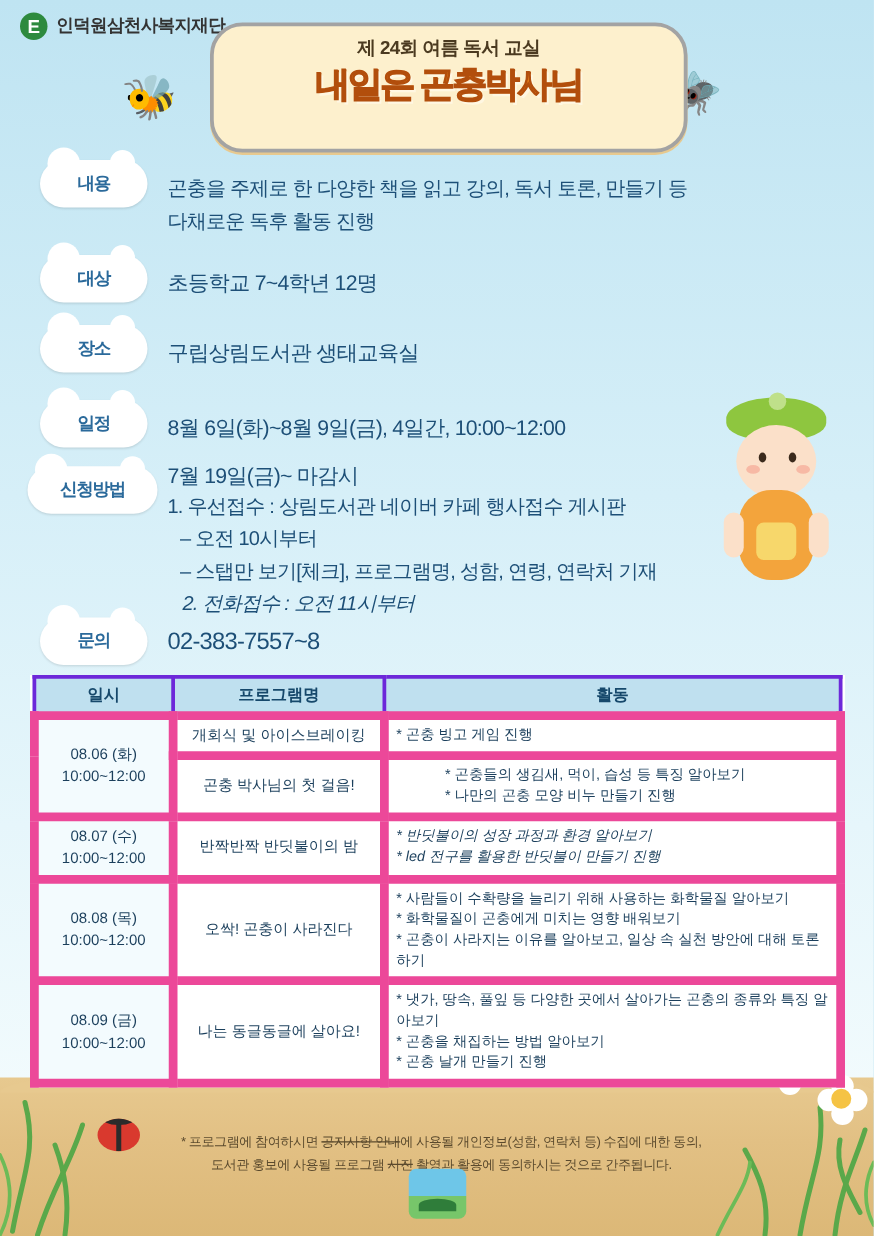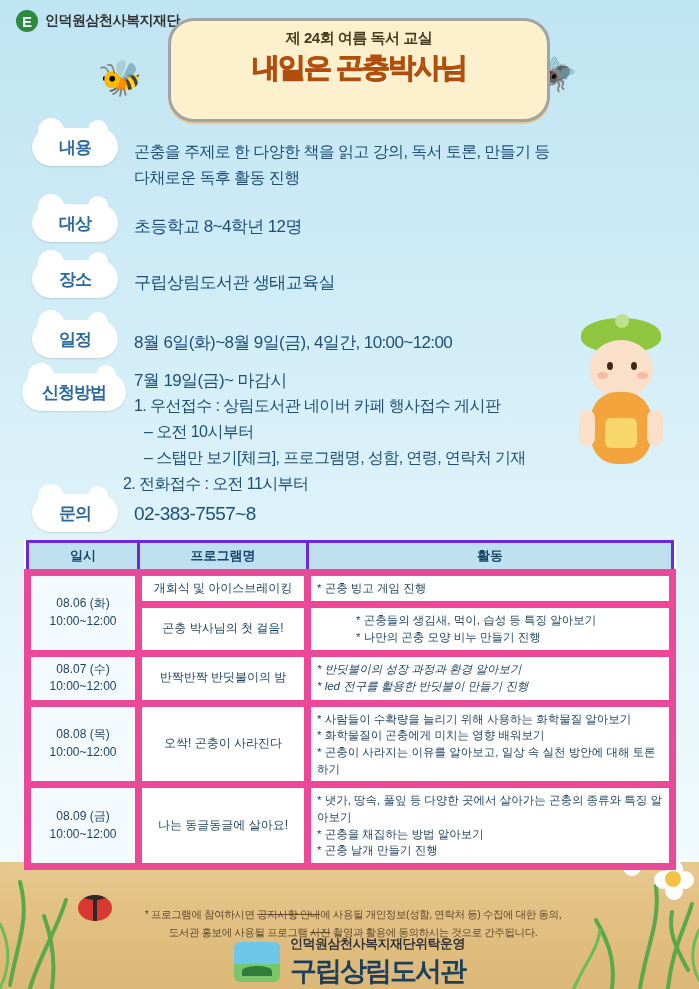--- a/index.html
+++ b/index.html
@@ -34,21 +34,21 @@
       color:#f08a1d;-webkit-text-stroke:1px #b24e0c;
       text-shadow:2px 2px 0 #fff7e2;}
 
   
   .bee{position:absolute;left:100px;top:58px;font-size:34px;transform:rotate(-12deg);}
   .dragonfly{position:absolute;left:540px;top:58px;font-size:30px;transform:rotate(18deg);}
 
   
   .label{position:absolute;width:86px;height:38px;background:#fff;border-radius:19px;
       display:flex;align-items:center;justify-content:center;
-      font-size:17px;font-weight:bold;color:#2b6a9b;letter-spacing:-1px;
+      font-size:14px;font-weight:bold;color:#2b6a9b;letter-spacing:-1px;
       box-shadow:0 1px 2px rgba(0,0,0,.12);}
   .label:before,.label:after{content:"";position:absolute;background:#fff;border-radius:50%;}
   .label:before{width:26px;height:26px;left:6px;top:-10px;}
   .label:after{width:20px;height:20px;right:10px;top:-8px;}
   .label span{position:relative;z-index:2;}
 
   .body-text{position:absolute;font-size:16px;color:#1d4f77;line-height:1.5;letter-spacing:-.6px;}
   .body-text.big{font-size:17px;}
 
   
@@ -172,40 +172,40 @@
 
 <div class="label" style="left:32px;top:128px;">
   <span>내용</span>
 </div>
 <div class="body-text" style="left:134px;top:140px;width:520px;">곤충을 주제로 한 다양한 책을 읽고 강의, 독서 토론, 만들기 등</div>
 <div class="body-text" style="left:134px;top:166px;width:520px;">다채로운 독후 활동 진행</div>
 
 <div class="label" style="left:32px;top:204px;justify-content:center;">
   <span>대상</span>
 </div>
-<div class="body-text big" style="left:134px;top:214px;">초등학교 8~4학년 12명</div>
+<div class="body-text big" style="left:134px;top:214px;">초등학교 7~4학년 12명</div>
 
 <div class="label" style="left:32px;top:260px;">
   <span>장소</span>
 </div>
 <div class="body-text big" style="left:134px;top:270px;">구립상림도서관 생태교육실</div>
 
 <div class="label" style="left:32px;top:320px;">
   <span>일정</span>
 </div>
 <div class="body-text big" style="left:134px;top:330px;">8월 6일(화)~8월 9일(금), 4일간, 10:00~12:00</div>
 
 <div class="label" style="left:22px;top:373px;width:104px;">
   <span>신청방법</span>
 </div>
 <div class="body-text big" style="left:134px;top:368px;">7월 19일(금)~ 마감시</div>
 <div class="body-text" style="left:134px;top:394px;">1. 우선접수 : 상림도서관 네이버 카페 행사접수 게시판</div>
 <div class="body-text" style="left:144px;top:420px;"> – 오전 10시부터</div>
 <div class="body-text" style="left:144px;top:446px;"> – 스탭만 보기[체크], 프로그램명, 성함, 연령, 연락처 기재</div>
-<div class="body-text" style="left:123px;top:472px;">2. 전화접수 : 오전 11시부터</div>
+<div class="body-text" style="left:146px;top:472px;font-style:italic;">2. 전화접수 : 오전 11시부터</div>
 
 <div class="label" style="left:32px;top:494px;">
   <span>문의</span>
 </div>
 <div class="body-text big" style="left:134px;top:500px;font-size:19px;">02-383-7557~8</div>
 
 <table class="tbl">
   <thead>
     <tr>
       <th>일시</th>
@@ -259,17 +259,13 @@
   </tbody>
 </table>
 
 <div class="note">
   <span>* 프로그램에 참여하시면 </span><span class="strike">공지사항 안내</span><span>에 사용될 개인정보(성함, 연락처 등) 수집에 대한 동의,</span><br>
   <span>도서관 홍보에 사용될 프로그램 </span><span class="strike">사진</span><span> 촬영과 활용에 동의하시는 것으로 간주됩니다.</span>
 </div>
 
 <div class="foot">
   <div class="glogo"></div>
-  <div class="ftxt">
-    <div class="l1">인덕원삼천사복지재단위탁운영</div>
-    <div class="l2">구립상림도서관</div>
-  </div>
 </div>
 
 </body></html>

